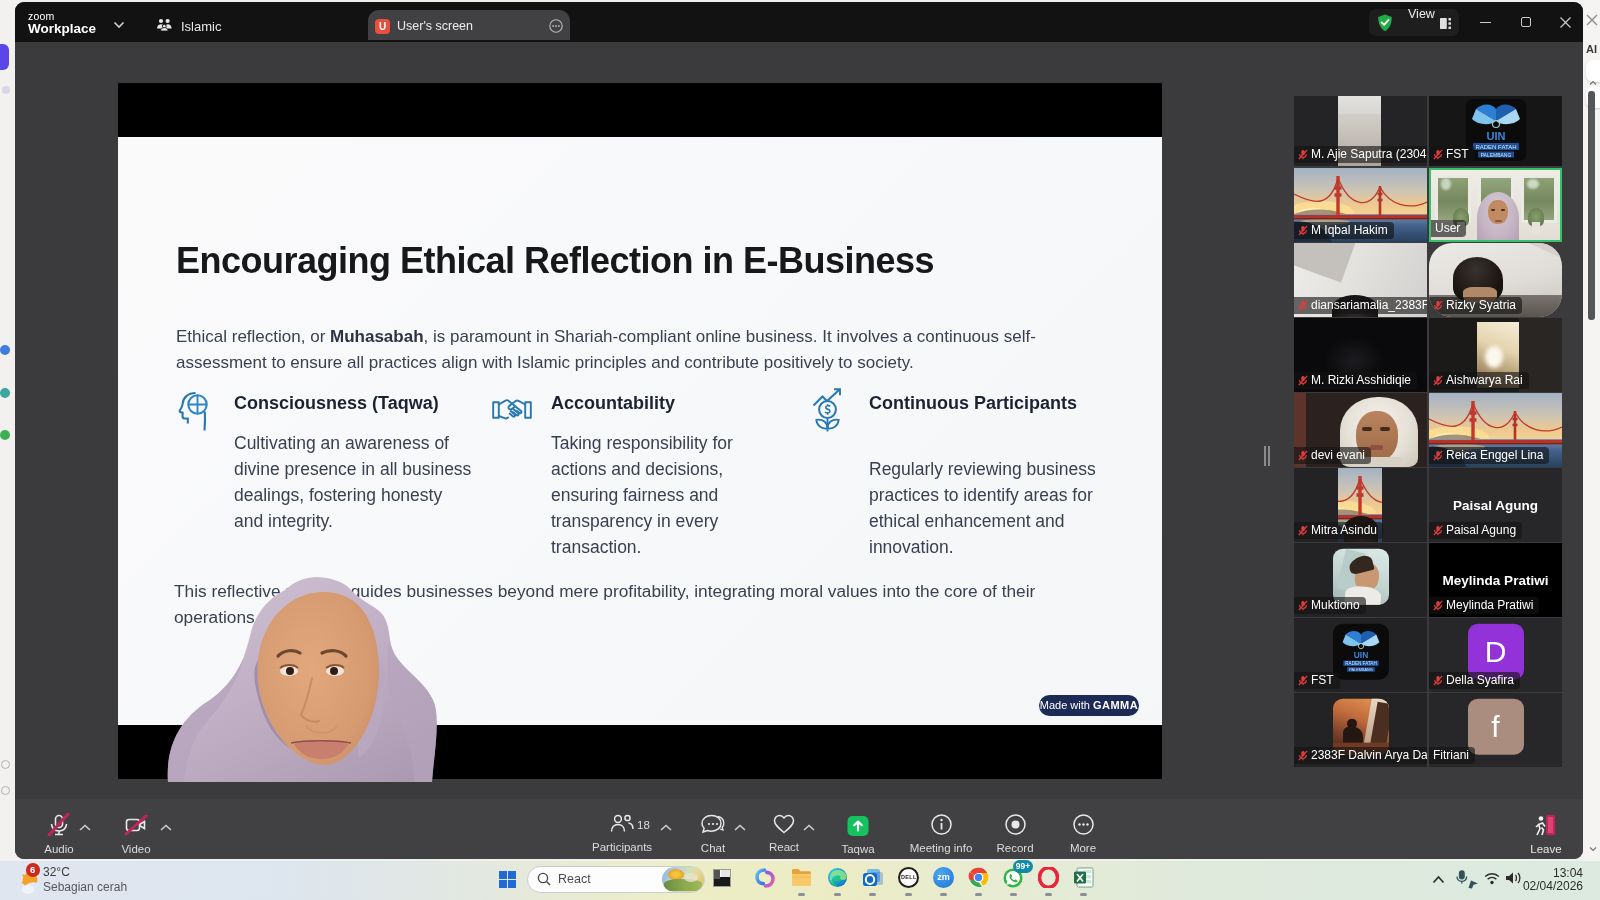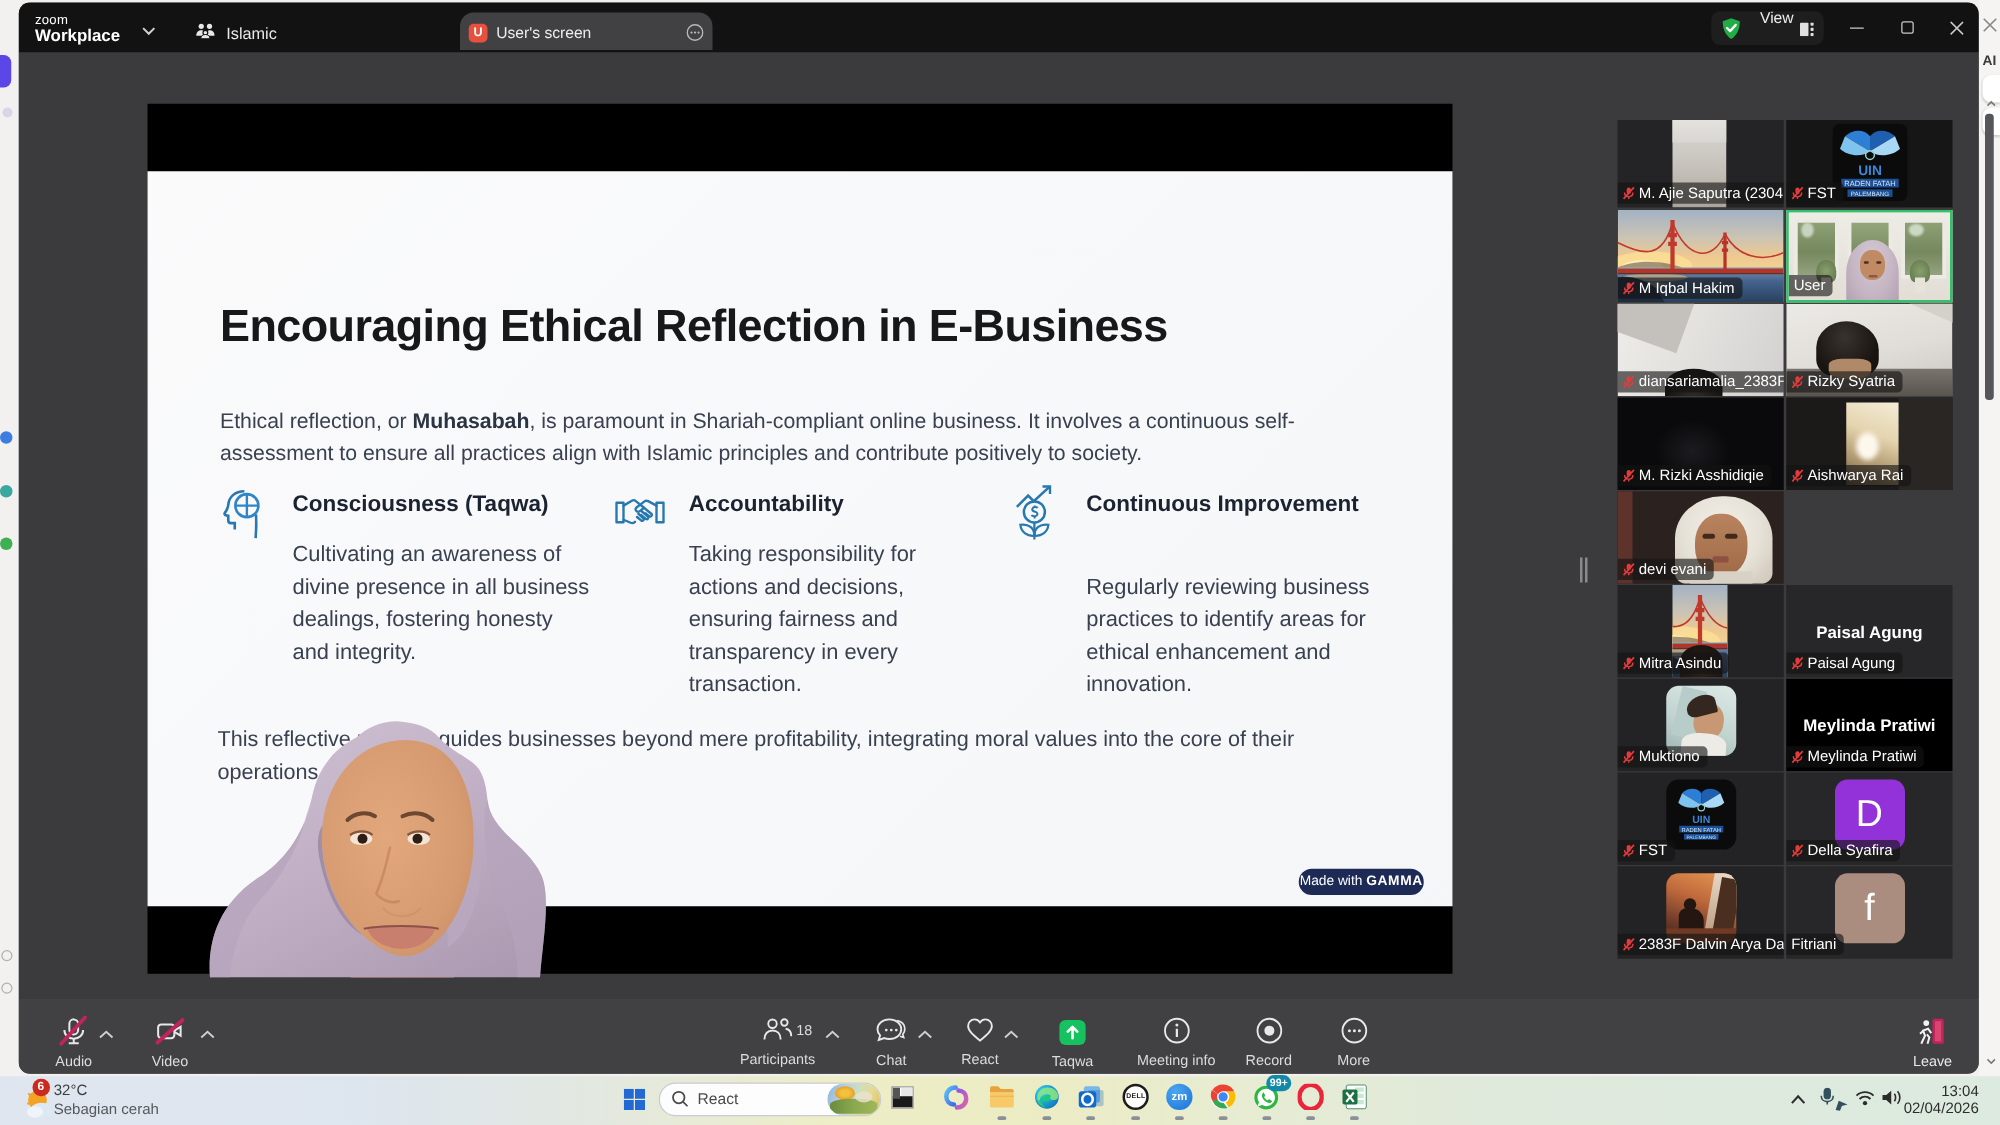--- a/index.html
+++ b/index.html
@@ -175,21 +175,21 @@
 
   <svg class="abs" style="left:810px;top:388px;" width="34" height="44" viewBox="0 0 34 44" fill="none" stroke="#2878b0" stroke-width="2">
     <circle cx="17.5" cy="21.5" r="8.4"></circle>
     <path d="M20.2 18.3 C19.2 17.2 16.1 17.3 15.8 19.2 C15.5 20.8 17.3 21.2 18.1 21.4 C19.7 21.8 20.1 22.7 19.8 23.8 C19.4 25.3 16.2 25.3 15.1 24.1 M17.7 16.3 L17.7 17.7 M17.7 25.2 L17.7 26.7" stroke-width="1.6"></path>
     <path d="M3.5 17.5 L12.5 8.5 L17 13 L29.5 1.5"></path>
     <path d="M24 1.2 L30 1.2 L30 7.2" stroke-width="1.9"></path>
     <path d="M17.5 30 L17.5 40.5 M17.5 43.5 L17.5 41.5" stroke-width="1.8"></path>
     <path d="M17.5 40.5 C17.5 34.5 13 30.8 6.3 31.8 C6.9 38 12 41.2 17.5 40.5 Z" stroke-width="1.8"></path>
     <path d="M17.5 40.5 C17.5 34.5 22 30.8 28.7 31.8 C28.1 38 23 41.2 17.5 40.5 Z" stroke-width="1.8"></path>
   </svg>
-  <div class="abs" style="left:869px;top:393px;font-size:18px;font-weight:bold;color:#1b2330;">Continuous Improvement</div>
+  <div class="abs" style="left:869px;top:393px;font-size:18px;font-weight:bold;color:#1b2330;">Continuous Participants</div>
   <div class="abs" style="left:869px;top:456px;width:260px;font-size:17.5px;line-height:26px;color:#394150;">Regularly reviewing business<br>practices to identify areas for<br>ethical enhancement and<br>innovation.</div>
 
   <div class="abs" style="left:174px;top:578px;width:900px;font-size:17.3px;line-height:26px;color:#394150;">This reflective process guides businesses beyond mere profitability, integrating moral values into the core of their<br>operations.</div>
 
   <div class="abs" style="left:1039px;top:695px;width:100px;height:21px;background:#1d2a56;border-radius:11px;color:#fff;font-size:11px;text-align:center;line-height:21px;">Made with <b style="letter-spacing:.5px;">GAMMA</b></div>
 
   <svg class="abs" style="left:160px;top:574px;" width="280" height="208" viewBox="0 0 280 208">
     <defs>
       <linearGradient id="hij" x1="0.15" y1="0" x2="0.85" y2="1">
         <stop offset="0" stop-color="#cfc0d2"></stop>
@@ -297,21 +297,21 @@
       <div style="position:absolute;left:-30px;top:-34px;width:90px;height:60px;background:#c4c0bc;transform:rotate(20deg);"></div>
       <div style="position:absolute;left:38px;top:52px;width:46px;height:26px;background:radial-gradient(ellipse at 50% 100%,#332e2c 0%,#171312 70%);border-radius:50% 50% 0 0;"></div>
       <div class="nlabel"><svg width="10" height="11" viewBox="0 0 12 13">
             <g stroke="#e23b3b" stroke-width="1.4" fill="none">
               <rect x="4" y="1" width="4" height="6.5" rx="2" fill="#e23b3b" stroke="none"></rect>
               <path d="M2 6 C2 8.6 3.8 10 6 10 C8.2 10 10 8.6 10 6 M6 10 L6 12.2"></path>
               <path d="M1 12 L11 1" stroke-width="1.6"></path>
             </g>
           </svg>diansariamalia_2383F</div>
     </div>
-    <div class="tile" style="left:135px;top:147px;">
+    <div class="tile" style="left:135px;top:147px;border-radius:23px;">
       <div style="position:absolute;inset:0;background:linear-gradient(165deg,#eceae6 0%,#e0ddd8 55%,#c8c4be 100%);"></div>
       <div style="position:absolute;left:86px;top:-30px;width:80px;height:40px;background:#d4d0ca;transform:rotate(24deg);"></div>
       <div style="position:absolute;left:0px;top:52px;width:133px;height:22px;background:linear-gradient(180deg,#7a746e,#5a544e);"></div>
       <div style="position:absolute;left:24px;top:14px;width:50px;height:44px;background:radial-gradient(ellipse at 45% 30%,#39332f 0%,#18130f 72%);border-radius:48% 52% 30% 30%;"></div>
       <div style="position:absolute;left:34px;top:44px;width:34px;height:16px;background:#b08a68;border-radius:30% 30% 40% 40%;"></div>
       <div class="nlabel"><svg width="10" height="11" viewBox="0 0 12 13">
             <g stroke="#e23b3b" stroke-width="1.4" fill="none">
               <rect x="4" y="1" width="4" height="6.5" rx="2" fill="#e23b3b" stroke="none"></rect>
               <path d="M2 6 C2 8.6 3.8 10 6 10 C8.2 10 10 8.6 10 6 M6 10 L6 12.2"></path>
               <path d="M1 12 L11 1" stroke-width="1.6"></path>
@@ -350,20 +350,32 @@
       <div style="position:absolute;left:86px;top:34px;width:10px;height:4px;background:#42291d;border-radius:2px;"></div>
       <div style="position:absolute;left:76px;top:52px;width:13px;height:4.5px;background:#8e5040;border-radius:2px;"></div>
       <div style="position:absolute;left:58px;top:64px;width:50px;height:10px;background:#d8d2c6;"></div>
       <div class="nlabel"><svg width="10" height="11" viewBox="0 0 12 13">
             <g stroke="#e23b3b" stroke-width="1.4" fill="none">
               <rect x="4" y="1" width="4" height="6.5" rx="2" fill="#e23b3b" stroke="none"></rect>
               <path d="M2 6 C2 8.6 3.8 10 6 10 C8.2 10 10 8.6 10 6 M6 10 L6 12.2"></path>
               <path d="M1 12 L11 1" stroke-width="1.6"></path>
             </g>
           </svg>devi evani</div>
+    </div>
+    <div class="tile" style="left:135px;top:297px;">
+      <svg style="position:absolute;left:0;top:0;" width="133" height="74">
+          <use href="#ggb"></use>
+        </svg>
+      <div class="nlabel"><svg width="10" height="11" viewBox="0 0 12 13">
+            <g stroke="#e23b3b" stroke-width="1.4" fill="none">
+              <rect x="4" y="1" width="4" height="6.5" rx="2" fill="#e23b3b" stroke="none"></rect>
+              <path d="M2 6 C2 8.6 3.8 10 6 10 C8.2 10 10 8.6 10 6 M6 10 L6 12.2"></path>
+              <path d="M1 12 L11 1" stroke-width="1.6"></path>
+            </g>
+          </svg>Reica Enggel Lina</div>
     </div>
 
     <div class="tile" style="left:0;top:372px;background:#232325;">
       <div style="position:absolute;left:44px;top:0;width:44px;height:74px;overflow:hidden;">
           <svg style="position:absolute;left:-22px;top:0;" width="133" height="74">
             <use href="#ggb"></use>
           </svg>
           <div style="position:absolute;left:6px;top:48px;width:34px;height:26px;background:radial-gradient(ellipse at 50% 100%,#2a201c 0%,#1c1512 75%);border-radius:50% 50% 0 0;"></div>
         </div>
       <div class="nlabel"><svg width="10" height="11" viewBox="0 0 12 13">

